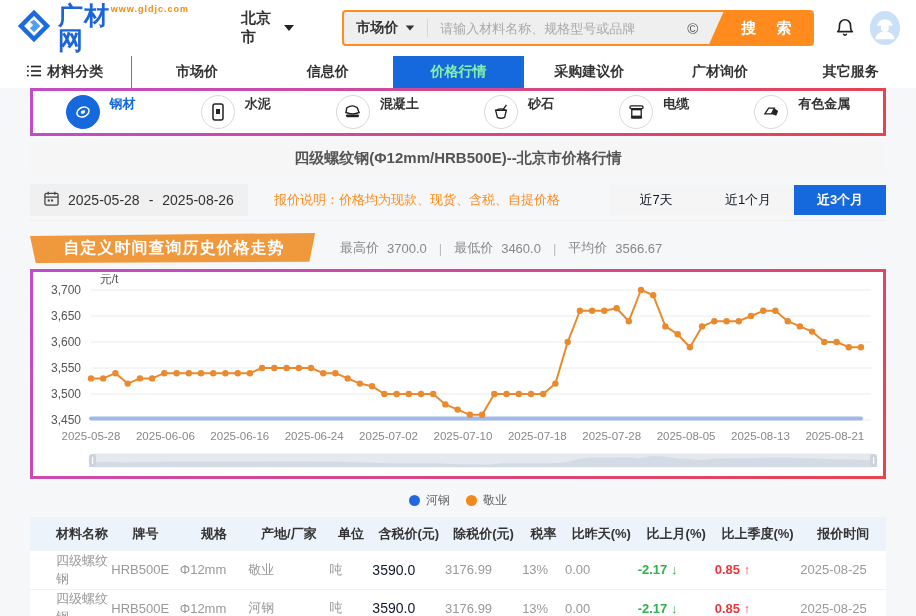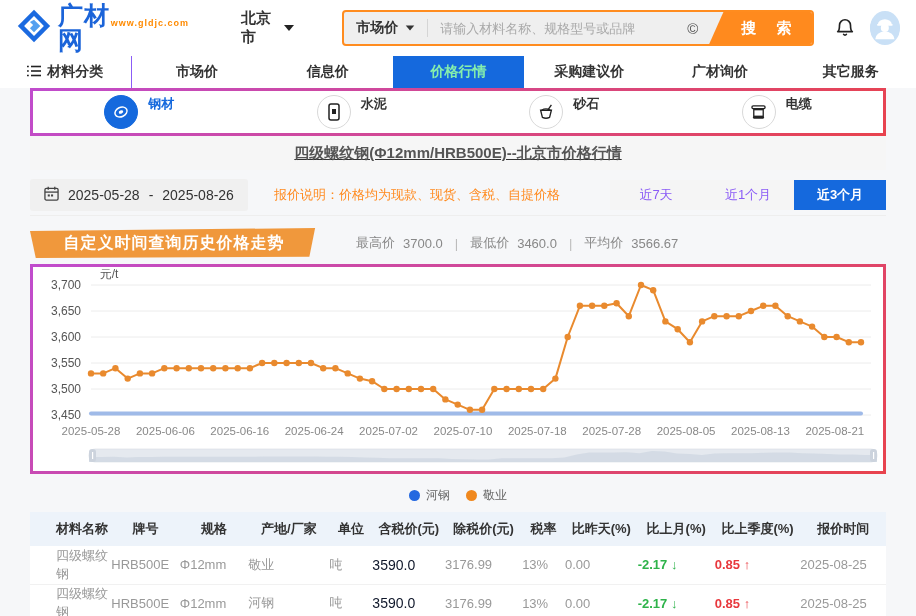--- a/index.html
+++ b/index.html
@@ -4,21 +4,21 @@
 <style>
   * { margin:0; padding:0; box-sizing:border-box; }
   html,body { width:916px; height:616px; overflow:hidden; background:#f6f7f9;
               font-family:"Liberation Sans", sans-serif; color:#333; }
 
   
   .top-header { height:56px; background:#fff; display:flex; align-items:center; padding:0 16px; }
   .logo { display:flex; align-items:center; gap:6px; cursor:pointer; }
   .logo-text-wrap { display:flex; flex-direction:row; line-height:1; }
   .logo-cn { font-size:25px; font-weight:bold; color:#1b64d9; letter-spacing:1px; }
-  .logo-sub { font-size:9px; color:#ff8a00; font-weight:bold; margin-top:16px; letter-spacing:1px; text-align:center;}
+  .logo-sub { font-size:9px; color:#ff8a00; font-weight:bold; margin-top:2px; letter-spacing:1px; text-align:center;}
   .city { margin-left:52px; font-size:15px; font-weight:bold; display:flex; align-items:center; gap:6px; cursor:pointer;}
   .caret-down { width:0; height:0; border-left:5px solid transparent; border-right:5px solid transparent; border-top:6px solid #222; display:inline-block;}
   .search-wrap { margin-left:48px; width:540px; height:36px; border:2px solid #ff8c1f; border-radius:4px;
                  display:flex; align-items:center; background:#efefef; overflow:hidden; }
   .search-cat { display:flex; align-items:center; gap:7px; padding:0 12px; font-size:14px; font-weight:bold; background:#efefef; cursor:pointer; white-space:nowrap;}
   .search-cat .caret-down{ border-top-color:#333; transform:scale(.85);}
   .search-divider { width:1px; height:18px; background:#d5d5d5; }
   .search-input { flex:1; border:none; outline:none; background:#efefef; font-size:13px; padding:0 12px; color:#333;
                   font-family:"Liberation Sans",sans-serif;}
   .search-input::placeholder { color:#a9a9a9; }
@@ -45,39 +45,39 @@
   .annot { border:3px solid; border-image:linear-gradient(135deg,#c04ccd,#e8434e) 1; background:#fff; }
   .cats { height:48px; display:flex; align-items:center; justify-content:space-around; }
   .cat { display:flex; align-items:flex-start; gap:10px; cursor:pointer; }
   .cat-circle { width:34px; height:34px; border-radius:50%; border:1px solid #d9d9d9; background:#fff;
                 display:flex; align-items:center; justify-content:center; }
   .cat.active .cat-circle { background:#1569dd; border-color:#1569dd; }
   .cat-label { font-size:13px; color:#333; font-weight:bold; }
   .cat.active .cat-label { color:#1569dd; }
 
   
-  .page-title-row { height:34px; background:#f6f6f6; display:flex; align-items:center; justify-content:center;text-decoration:underline; }
+  .page-title-row { margin-top:5px; height:34px; background:#f6f6f6; display:flex; align-items:center; justify-content:center; }
   .page-title { font-size:15px; font-weight:bold; color:#555; }
 
   
   .filter-row { margin-top:10px; height:36px; display:flex; align-items:center; border-bottom:1px solid #eee; padding-bottom:6px;}
   .date-box { background:#f0f0f0; border-radius:3px; height:32px; display:flex; align-items:center; gap:9px;
               padding:0 14px; font-size:14px; color:#333; cursor:pointer; }
   .quote-note { margin-left:26px; font-size:13px; color:#ff8a1e; }
   .range-group { margin-left:auto; display:flex; background:#f5f5f5; }
   .range-btn { width:92px; height:30px; display:flex; align-items:center; justify-content:center; font-size:13px;
-               color:#8b5cf6; cursor:pointer; }
+               color:#0f172a; cursor:pointer; }
   .range-btn.active { background:#1569dd; color:#fff; font-weight:bold; }
 
   
   .chart-header { margin-top:12px; display:flex; align-items:center; }
   .ribbon { min-width:288px; height:30px; background:#f0983c; color:#fff; font-size:16px; font-weight:bold;
             display:flex; align-items:center; justify-content:center; letter-spacing:1px;
             clip-path:polygon(0 10%, 99% 0, 97% 96%, 2% 100%); padding:0 18px;}
-  .stats { margin-left:38px; font-size:13px; color:#888; display:flex; align-items:center; gap:8px; }
+  .stats { margin-left:22px; font-size:13px; color:#888; display:flex; align-items:center; gap:8px; }
   .stats .sep { color:#bbb; padding:0 4px; }
 
   
   .chart-box { margin-top:6px; height:210px; padding:2px 0 0 0; }
   .chart-box svg { display:block; }
 
   
   .legend { height:30px; display:flex; align-items:center; justify-content:center; gap:16px; margin-top:6px;}
   .legend-item { display:flex; align-items:center; gap:6px; font-size:12px; color:#666; cursor:pointer;}
   .legend-dot { width:11px; height:11px; border-radius:50%; display:inline-block; }
@@ -199,37 +199,55 @@
       <span class="cat-circle">
         <svg width="16" height="18" viewBox="0 0 16 18">
             <rect x="3" y="1" width="10" height="16" rx="2" fill="none" stroke="#222" stroke-width="1.5"></rect>
             <rect x="6" y="6" width="4" height="5" fill="#222"></rect>
           </svg>
       </span>
       <span class="cat-label">水泥</span>
     </div>
     <div class="cat">
       <span class="cat-circle">
+        <svg width="19" height="17" viewBox="0 0 20 18">
+            <path d="M4 4 Q10 0 15 4 L17 9 Q10 12 3 9 Z" fill="none" stroke="#222" stroke-width="1.5"></path>
+            <rect x="3" y="11" width="14" height="3" rx="1.5" fill="#222"></rect>
+          </svg>
+      </span>
+      <span class="cat-label">混凝土</span>
+    </div>
+    <div class="cat">
+      <span class="cat-circle">
         <svg width="18" height="18" viewBox="0 0 20 20">
             <path d="M4 8 L16 8 L14 16 Q10 18 6 16 Z" fill="none" stroke="#222" stroke-width="1.5"></path>
             <path d="M12 8 L16 2" stroke="#222" stroke-width="1.5"></path>
             <path d="M5 8 Q10 5 15 8" fill="none" stroke="#222" stroke-width="1.2"></path>
           </svg>
       </span>
       <span class="cat-label">砂石</span>
     </div>
     <div class="cat">
       <span class="cat-circle">
         <svg width="17" height="17" viewBox="0 0 18 18">
             <rect x="2" y="2" width="14" height="3" rx="1.5" fill="none" stroke="#222" stroke-width="1.4"></rect>
             <rect x="4" y="6" width="10" height="7" fill="none" stroke="#222" stroke-width="1.4"></rect>
             <rect x="3" y="13" width="12" height="2.5" rx="1.2" fill="#222"></rect>
           </svg>
       </span>
       <span class="cat-label">电缆</span>
+    </div>
+    <div class="cat">
+      <span class="cat-circle">
+        <svg width="19" height="16" viewBox="0 0 20 16">
+            <path d="M3 10 L7 4 L13 4 L10 10 Z" fill="none" stroke="#222" stroke-width="1.4"></path>
+            <path d="M10 10 L13 4 L17 7 L15 12 Z" fill="#222"></path>
+          </svg>
+      </span>
+      <span class="cat-label">有色金属</span>
     </div>
   </div>
 
   <div class="page-title-row">
     <span class="page-title">四级螺纹钢(Φ12mm/HRB500E)--北京市价格行情</span>
   </div>
 
   <div class="filter-row">
     <div class="date-box">
       <span>

